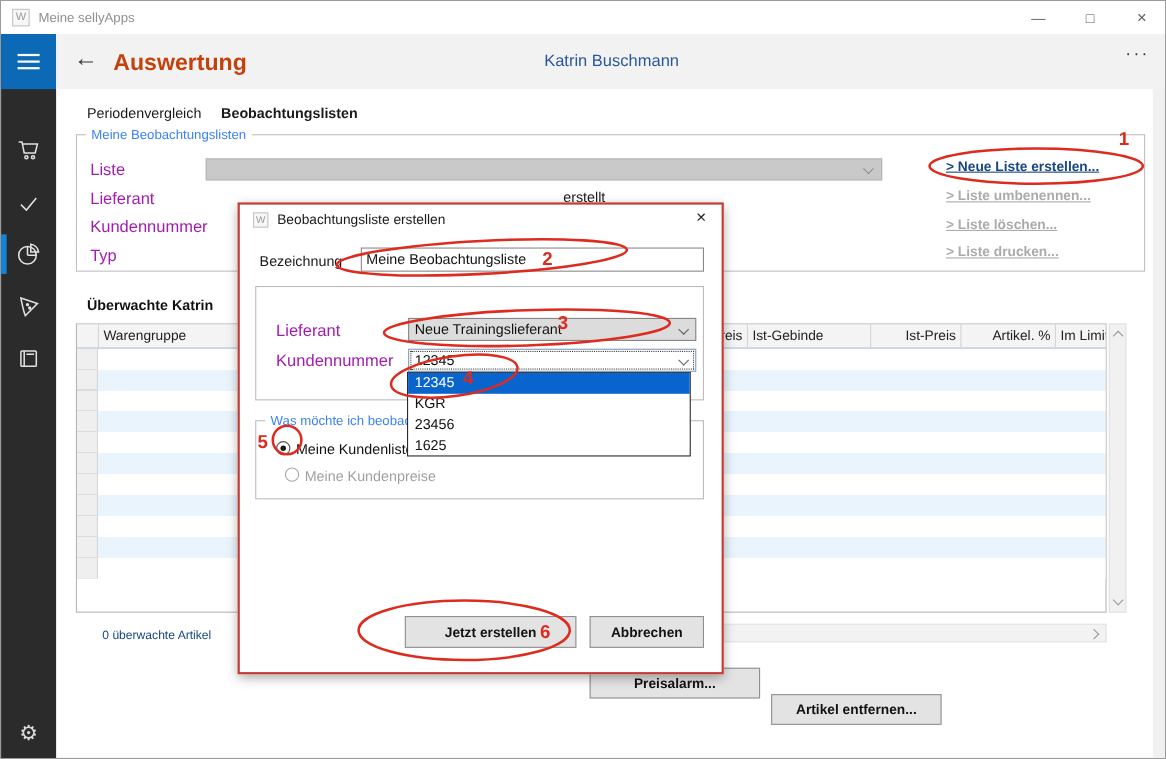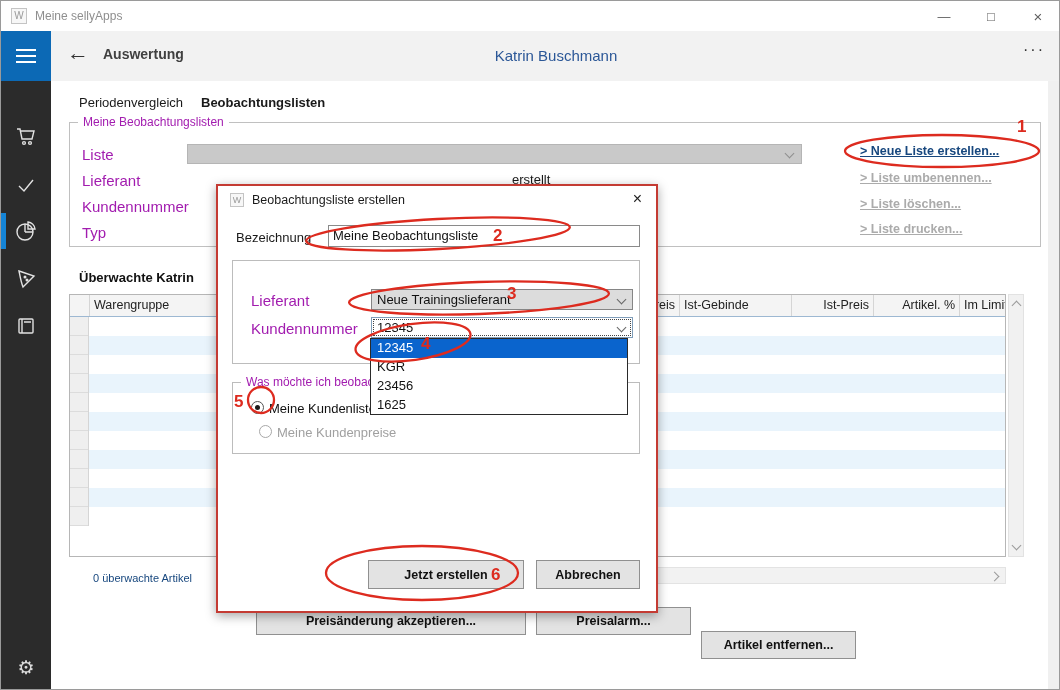--- a/index.html
+++ b/index.html
@@ -18,31 +18,31 @@
   #hamburger { position:absolute; left:0; top:0; width:50px; height:50px; background:#0c69b5; display:flex; flex-direction:column; align-items:center; justify-content:center; gap:4px; }
   #hamburger span { width:20px; height:2px; background:#fff; }
   .nav-ico { position:absolute; left:0; width:50px; height:36px; display:flex; align-items:center; justify-content:center; }
   .active-bar { position:absolute; left:0; top:182px; width:5px; height:36px; background:#1584d6; }
   #gear { position:absolute; left:0; bottom:8px; width:50px; height:32px; color:#dcdcdc; font-size:19px; display:flex; align-items:center; justify-content:center; }
   .lineico { stroke:#e2e2e2; fill:none; stroke-width:1.4; }
 
   
   #headerbar { position:absolute; left:50px; top:30px; width:1010px; height:50px; background:#f2f2f2; }
   #back { position:absolute; left:16px; top:9px; font-size:22px; color:#333; }
-  #page-title { position:absolute; left:52px; top:15px; font-size:14px; font-weight:bold; color:#404040; }
+  #page-title { position:absolute; left:52px; top:15px; font-size:21px; font-weight:bold; color:#c2410c; }
   #user { position:absolute; left:0; right:0; top:16px; text-align:center; font-size:15px; color:#2b5797; pointer-events:none; }
   #more { position:absolute; right:16px; top:10px; font-size:16px; color:#333; letter-spacing:2px; }
 
   
   .tab { position:absolute; font-size:13px; color:#1a1a1a; }
   #tab-perioden { left:78px; top:94px; }
   #tab-beob { left:200px; top:94px; font-weight:bold; }
 
   .groupbox { position:absolute; border:1px solid #b3b3b3; }
-  .legend { position:absolute; top:-8px; left:8px; background:#fff; padding:0 5px; color:#a21caf; font-size:12px; white-space:nowrap; }
+  .legend { position:absolute; top:-8px; left:8px; background:#fff; padding:0 5px; color:#3b82f6; font-size:12px; white-space:nowrap; }
 
   #gb-main { left:68px; top:121px; width:972px; height:125px; border-color:#c0c0c0; }
   .flabel { position:absolute; font-size:15px; color:#a21caf; }
   #liste-bar { position:absolute; left:117px; top:21px; width:615px; height:20px; background:#c9c9c9; border:1px solid #b5b5b5; }
   #liste-bar .chev { position:absolute; right:8px; top:5px; border-color:#8f8f8f; }
   #erstellt { position:absolute; left:442px; top:49px; font-size:13px; color:#1a1a1a; }
   .rlink { position:absolute; left:790px; font-size:12.5px; font-weight:bold; text-decoration:underline; white-space:nowrap; }
   .rlink.on { color:#17477e; }
   .rlink.off { color:#ababab; }
 
@@ -201,21 +201,20 @@
   <div class="vscroll">
     <span class="chev up" style="top:7px;"></span>
     <span class="chev" style="bottom:7px;"></span>
   </div>
   <div id="footer-count">0 überwachte Artikel</div>
   <div id="hscroll">
     <span class="chev right"></span>
   </div>
   <div id="page-scroll"></div>
 
-  <div class="btn" id="btn-preisaend">Preisänderung akzeptieren...</div>
   <div class="btn" id="btn-preisalarm">Preisalarm...</div>
   <div class="btn" id="btn-artikel">Artikel entfernen...</div>
 
   <div id="dialog">
     <div id="dlg-icon">W</div>
     <div id="dlg-title">Beobachtungsliste erstellen</div>
     <div id="dlg-close">×</div>
 
     <div id="dlg-bez-label">Bezeichnung</div>
     <div id="dlg-bez-input">Meine Beobachtungsliste</div>

